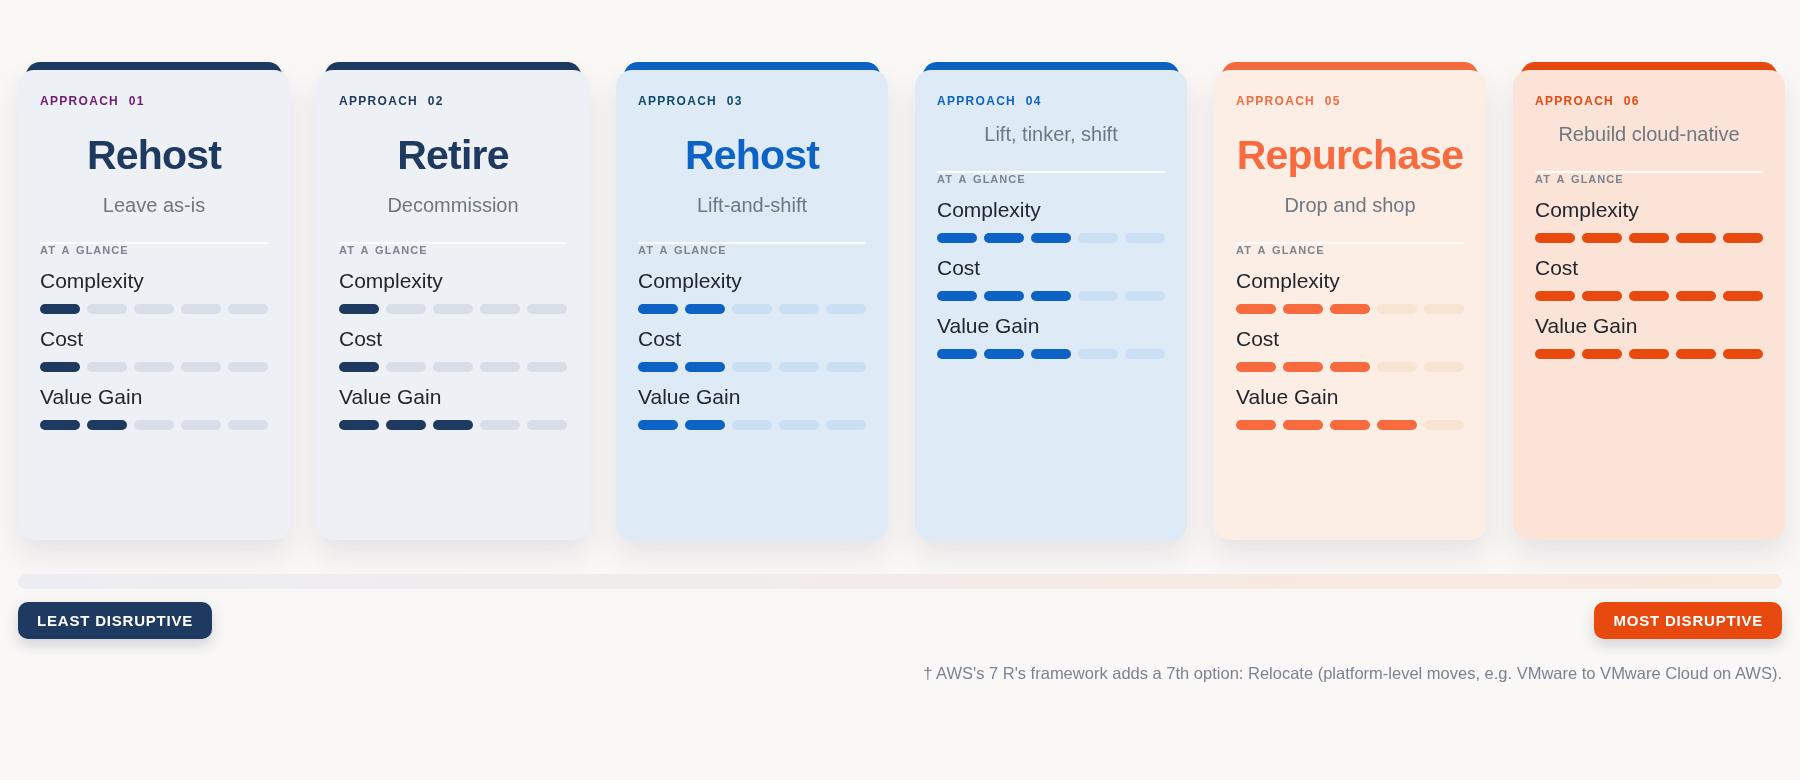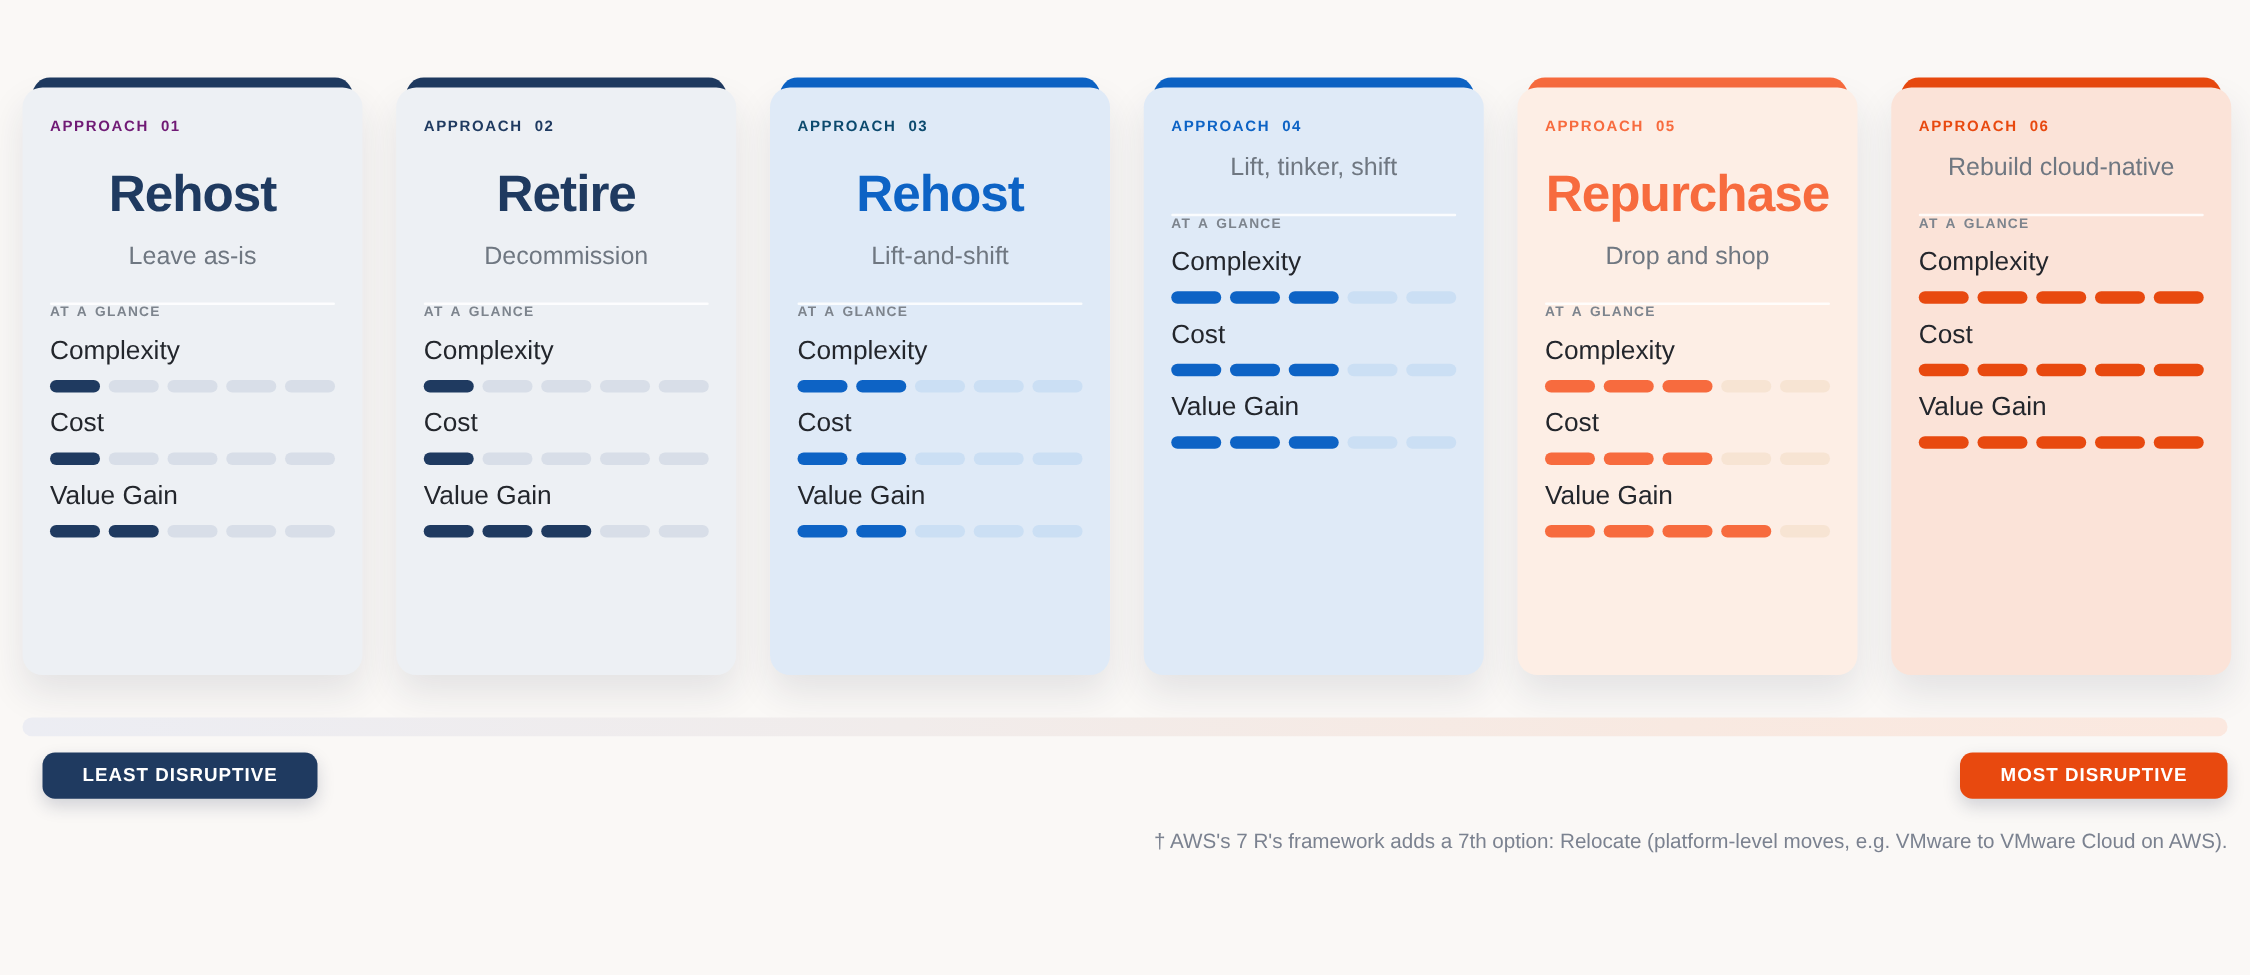--- a/index.html
+++ b/index.html
@@ -38,25 +38,25 @@
   .metric{margin-top:13px;}
   .metric-label{font-size:21px;color:#23262c;font-weight:500;}
   .segments{display:flex;gap:7px;margin-top:11px;}
   .seg{width:40px;height:10px;border-radius:5px;display:inline-block;}
   .track{
     position:absolute;left:18px;width:1764px;top:574px;height:15px;border-radius:8px;
     background:linear-gradient(90deg,#ecedf3 0%,#f1eceb 40%,#f8e9e1 75%,#fbe8df 100%);
   }
   .pill-button{
     position:absolute;top:602px;height:37px;border:none;cursor:pointer;
-    border-radius:10px;padding:0 32px;color:#ffffff;
+    border-radius:10px;padding:0 19px;color:#ffffff;
     font-family:"Liberation Sans", sans-serif;
     font-size:15px;font-weight:700;letter-spacing:0.8px;
     box-shadow:0 6px 14px rgba(30,40,70,0.18);
-    display:flex;align-items:center;margin-left:16px;
+    display:flex;align-items:center;
   }
   .pill-button.least{left:18px;}
   .pill-button.most{left:auto;right:18px;}
   .footnote{
     position:absolute;right:18px;top:664px;font-size:16.5px;color:#7b8290;
     text-align:right;width:1400px;
   }
 </style>
 </head>
 <body style="background: rgb(250, 248, 246);">

